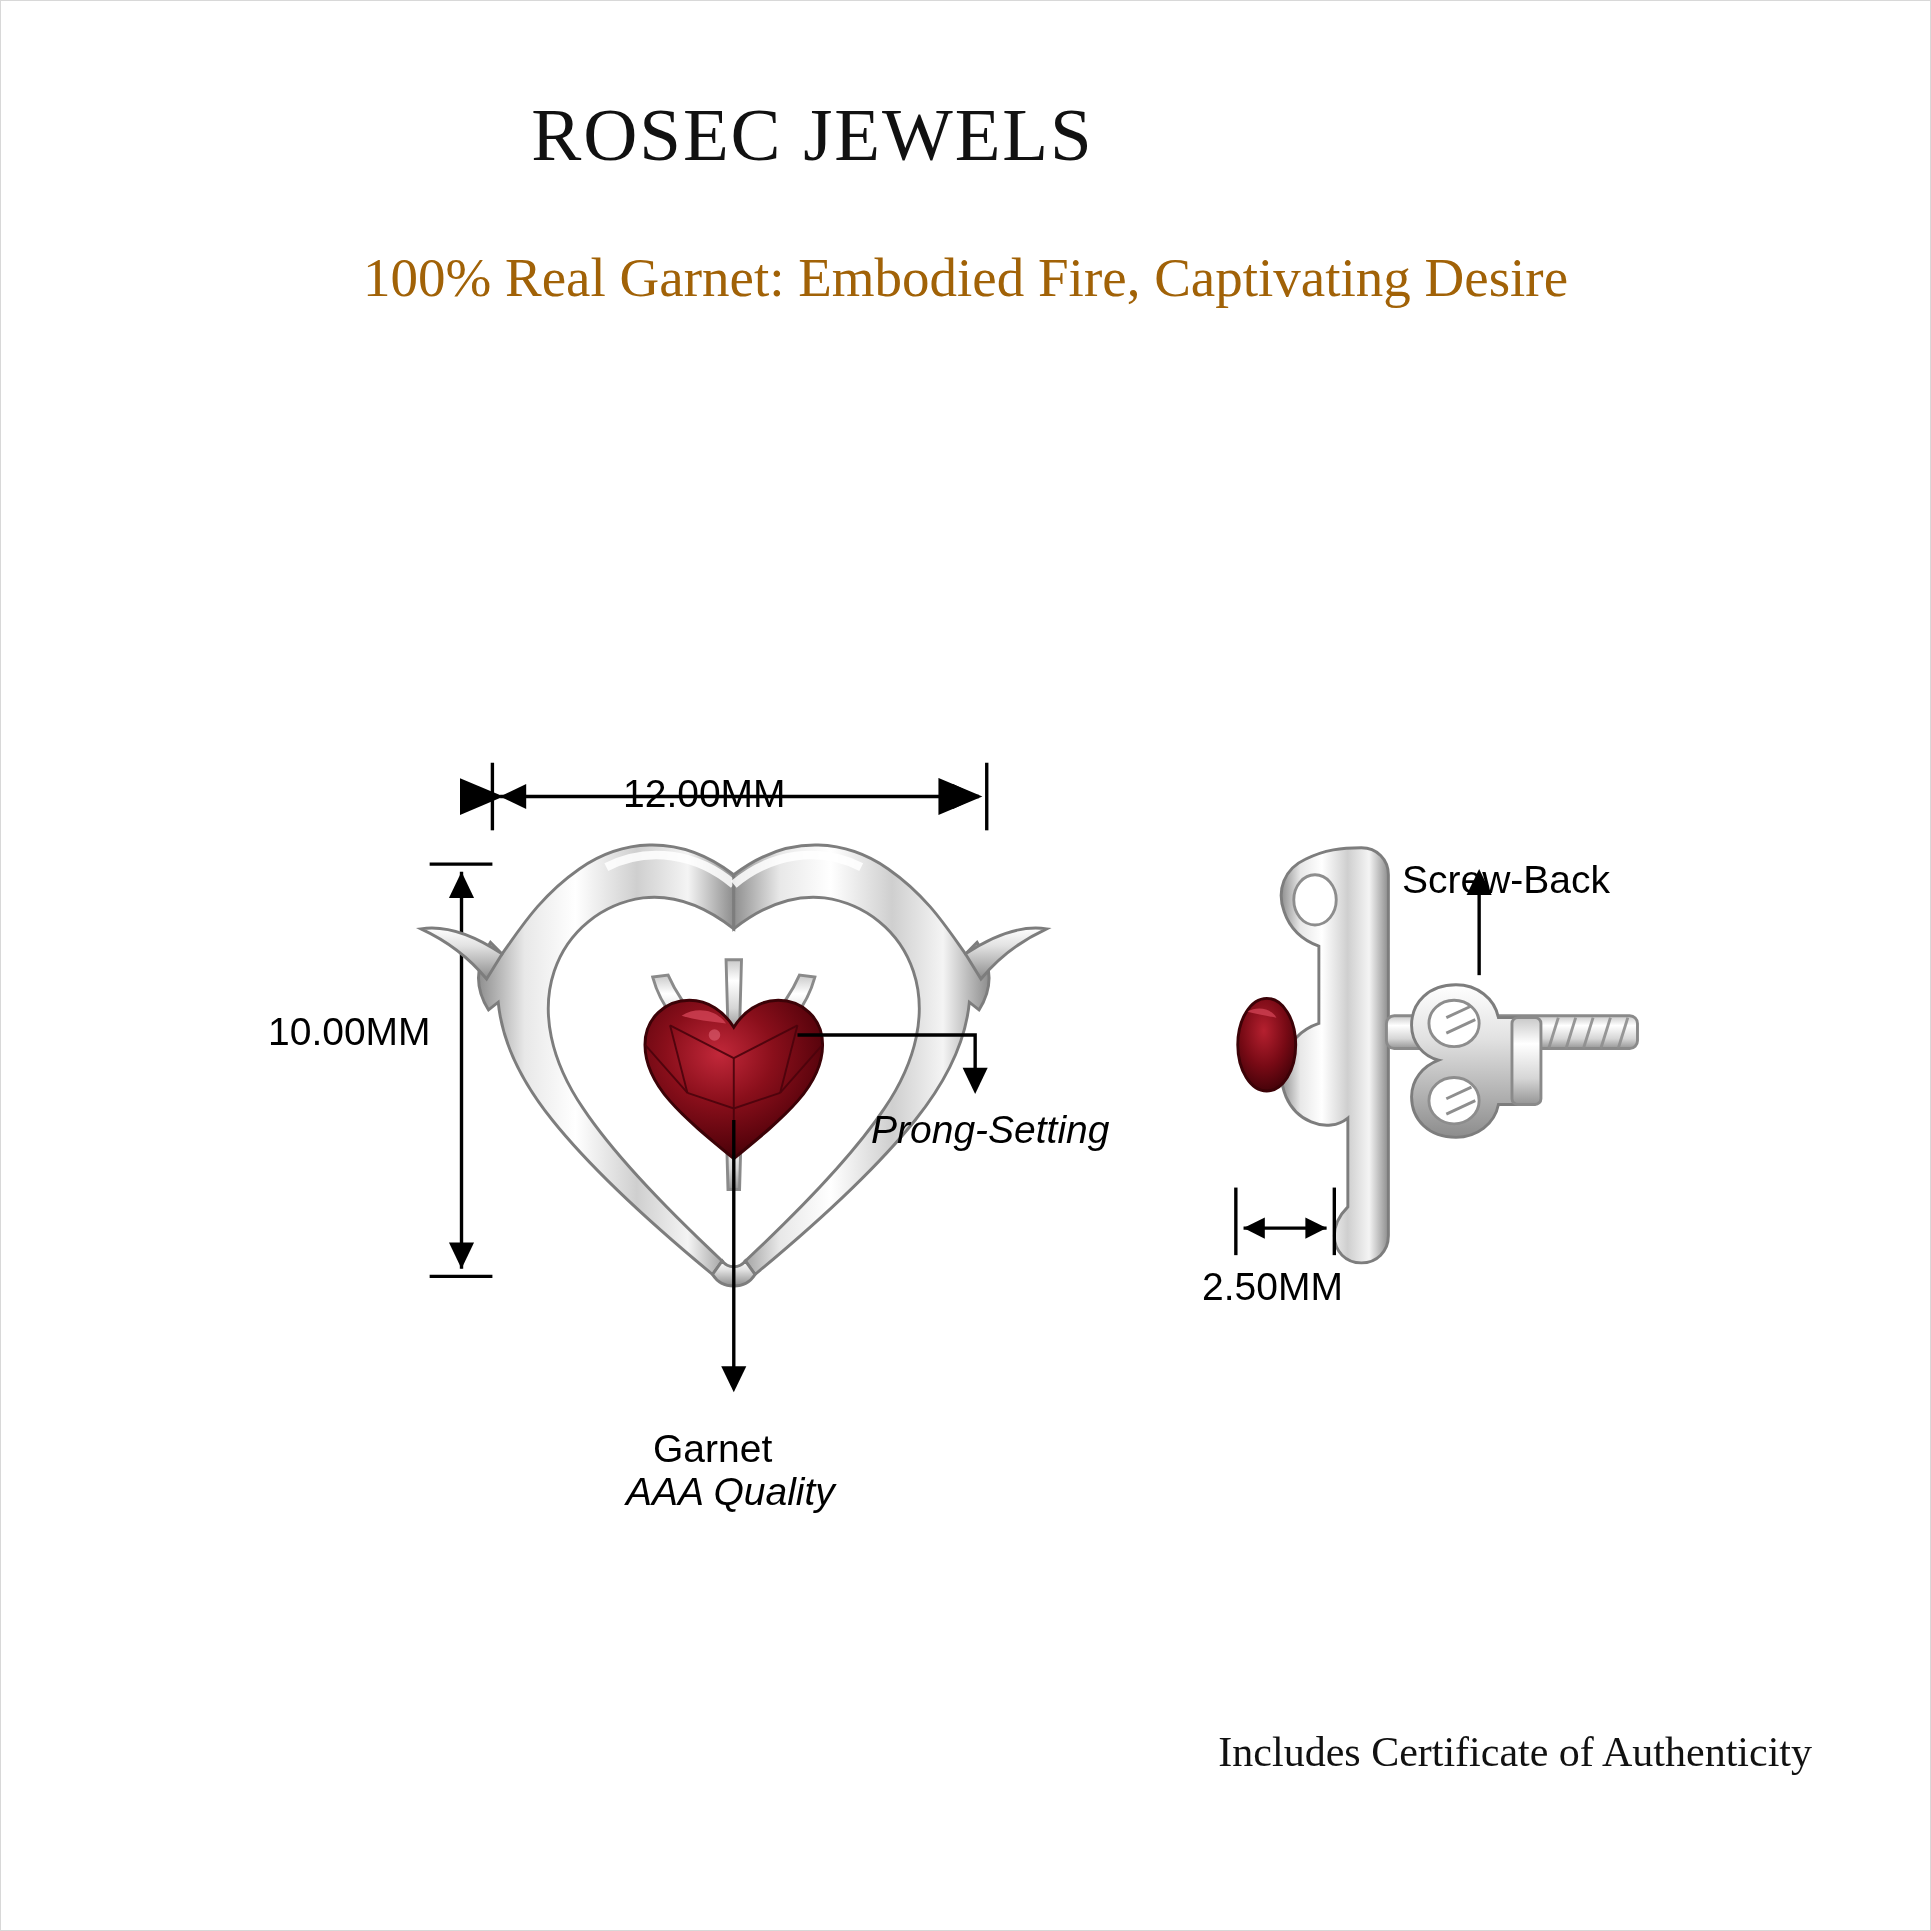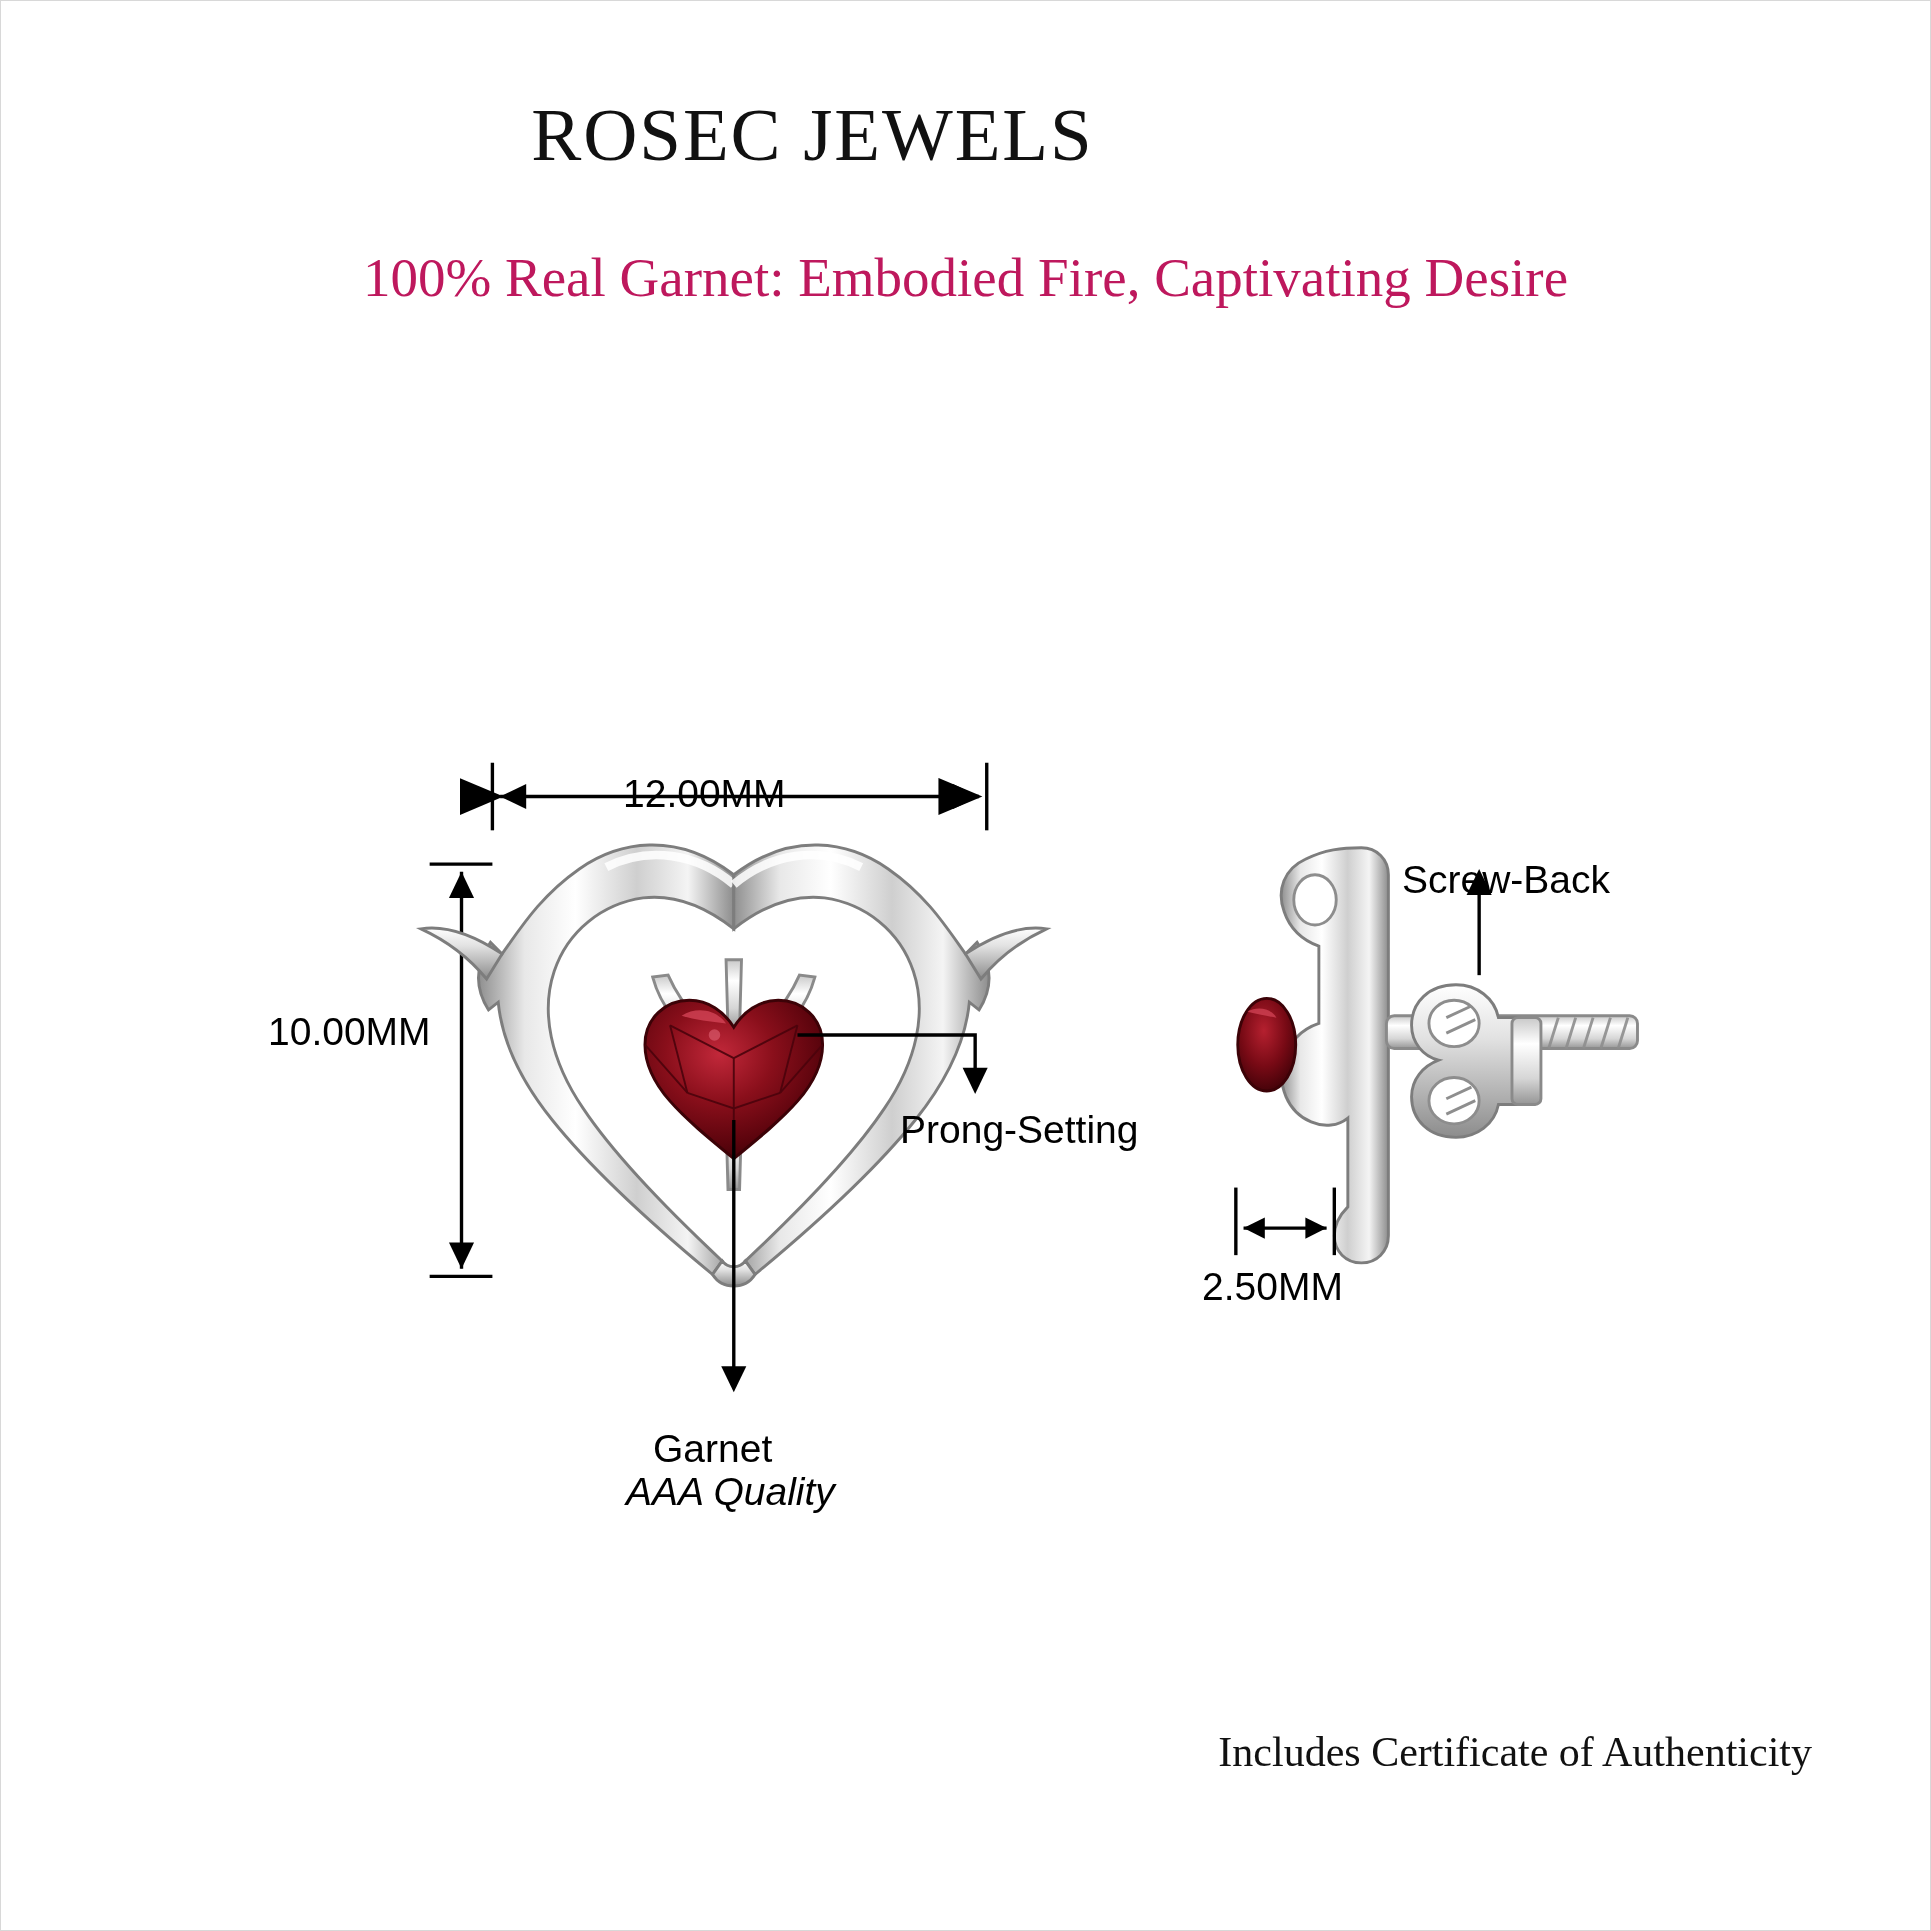--- a/index.html
+++ b/index.html
@@ -32,41 +32,41 @@
     letter-spacing: 1.9px;
     color: #111;
   }
   .brand-sub {
     position: absolute;
     left: 0; top: 246px;
     width: 1931px;
     text-align: center;
     font-family: "Liberation Serif", serif;
     font-size: 55px;
-    color: #be185d;
+    color: #a16207;
   }
   .footer-note {
     position: absolute;
     left: 0; top: 1728px;
     width: 1812px;
     text-align: right;
     font-family: "Liberation Serif", serif;
     font-size: 42px;
     color: #111;
   }
   .label {
     position: absolute;
     font-family: "Liberation Sans", sans-serif;
     font-size: 39px;
     color: #000000;
     white-space: nowrap;
   }
   .dim-top-label   { left: 623px;  top: 772px; }
   .dim-left-label  { left: 268px;  top: 1010px; }
-  .prong-label     { left: 900px;  top: 1108px; }
+  .prong-label     { left: 871px;  top: 1108px; font-style: italic; }
   .garnet-label-1  { left: 653px;  top: 1419px; margin-top: 8px; }
   .garnet-label-2  { left: 626px;  top: 1470px; font-style: italic; }
   .screw-label     { left: 1402px; top: 858px; }
   .side-dim-label  { left: 1202px; top: 1265px; }
 
   svg.art {
     position: absolute;
     left: 0; top: 0;
     width: 1931px;
     height: 1931px;

